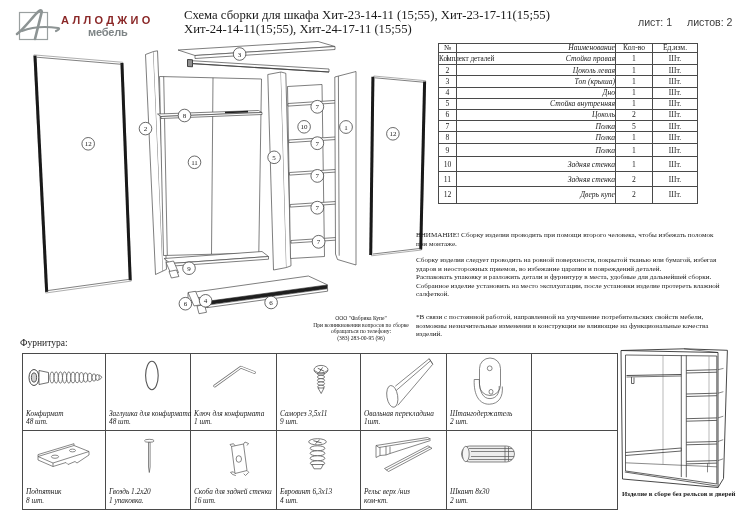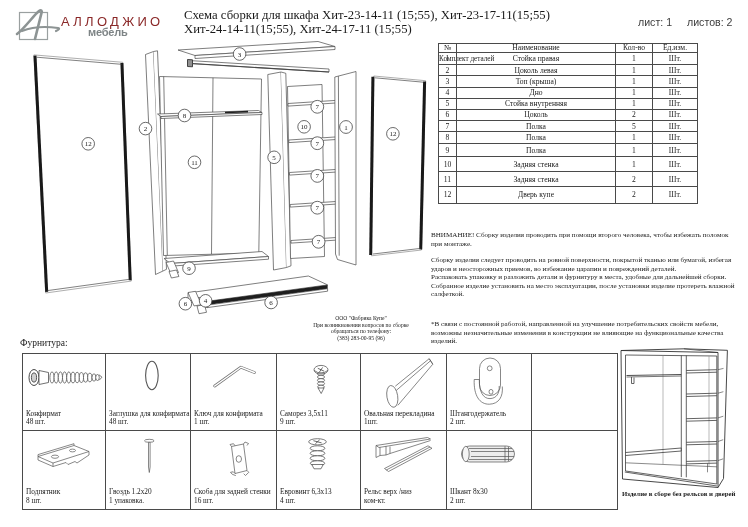--- a/index.html
+++ b/index.html
@@ -4,38 +4,38 @@
 <style>
   html,body{margin:0;padding:0;background:#fff;}
   #page{position:relative;width:748px;height:527px;background:#fff;overflow:hidden;
         font-family:"Liberation Serif",serif;color:#1a1a1a;}
   .abs{position:absolute;}
   
   table.parts{border-collapse:collapse;table-layout:fixed;}
   table.parts td,table.parts th{border:1px solid #4a4a4a;font-size:7.6px;font-weight:normal;
       padding:0;line-height:1;overflow:hidden;white-space:nowrap;}
   table.parts .c{text-align:center;}
-  table.parts .n{text-align:center;}
+  table.parts .n{text-align:right;font-style:italic;}
   
-  table.hw{border-collapse:collapse;table-layout:fixed;}
+  table.hw{border-collapse:collapse;table-layout:fixed;font-style:italic;}
   table.hw td{border:1px solid #4a4a4a;padding:0;vertical-align:bottom;}
   .cellwrap{position:relative;width:100%;height:100%;}
   .hwlab{position:absolute;left:3px;bottom:3px;font-size:7.3px;line-height:8.6px;white-space:nowrap;}
 </style>
 </head>
 <body>
 <div id="page">
 
   <svg class="abs" style="left:14px;top:7px" width="48" height="40" viewBox="0 0 48 40">
     <rect x="5.5" y="5.5" width="28" height="27" fill="none" stroke="#9aa0a0" stroke-width="1.2"></rect>
     <path d="M3 27 C 10 22, 20 8, 25 4 C 27 2.5, 28.5 3.5, 27.5 6 L 21 32" fill="none" stroke="#8d9494" stroke-width="2.6" stroke-linecap="round"></path>
     <path d="M8 24 C 18 20, 30 19, 44 21 C 46 21.4, 45 22.5, 42 24" fill="none" stroke="#8d9494" stroke-width="2.2" stroke-linecap="round"></path>
   </svg>
 
-  <div class="abs" style="left:61px;top:14px;font-family:'Liberation Sans',sans-serif;font-weight:normal;font-size:13px;letter-spacing:3.3px;color:#8a2727;text-align:right;">АЛЛОДЖИО</div>
+  <div class="abs" style="left:61px;top:14px;font-family:'Liberation Sans',sans-serif;font-weight:bold;font-size:11px;letter-spacing:3.3px;color:#8a2727;text-align:right;">АЛЛОДЖИО</div>
 
   <div class="abs" style="left:88px;top:26px;font-family:'Liberation Sans',sans-serif;font-weight:bold;font-size:11px;letter-spacing:-0.2px;color:#7e8486;">мебель</div>
 
   <div class="abs" style="left:184px;top:9px;font-size:12.7px;line-height:13.6px;white-space:nowrap;">Схема сборки для шкафа Хит-23-14-11 (15;55), Хит-23-17-11(15;55)<br>Хит-24-14-11(15;55), Хит-24-17-11 (15;55)</div>
 
   <div class="abs" style="left:638px;top:16px;font-family:'Liberation Sans',sans-serif;font-size:10.6px;color:#3d3d3d;">лист: 1</div>
   <div class="abs" style="left:687px;top:16px;font-family:'Liberation Sans',sans-serif;font-size:10.6px;color:#3d3d3d;">листов: 2</div>
 
   <div class="abs" style="left:439px;top:31px;font-size:7.2px;margin-top:24px;">Комплект деталей</div>
 
@@ -283,24 +283,24 @@
         <text x="271.1" y="305" font-size="7" fill="#222" stroke="none" text-anchor="middle" font-family="Liberation Serif">6</text>
       </g>
 
       <g>
         <circle cx="239.6" cy="54" r="6.3" fill="#fff" stroke="#444" stroke-width="0.8"></circle>
         <text x="239.6" y="56.5" font-size="7" fill="#222" stroke="none" text-anchor="middle" font-family="Liberation Serif">3</text>
       </g>
     </g>
   </svg>
 
-  <div class="abs" style="left:431px;top:231px;width:306px;font-size:7.1px;line-height:8.6px;white-space:nowrap;">
+  <div class="abs" style="left:416px;top:231px;width:306px;font-size:7.1px;line-height:8.6px;white-space:nowrap;">
     <div>ВНИМАНИЕ! Сборку изделия проводить при помощи второго человека, чтобы избежать поломок<br>при монтаже.</div>
     <div style="margin-top:7.8px">Сборку изделия следует проводить на ровной поверхности, покрытой тканью или бумагой, избегая<br>ударов и неосторожных приемов, во избежание царапин и повреждений деталей.<br>Распаковать упаковку и разложить детали и фурнитуру в места, удобные для дальнейшей сборки.<br>Собранное изделие установить на место эксплуатации, после установки изделие протереть влажной<br>салфеткой.</div>
-    <div style="margin-top:21px">*В связи с постоянной работой, направленной на улучшение потребительских свойств мебели,<br>возможны незначительные изменения в конструкции не влияющие на функциональные качества<br>изделий.</div>
+    <div style="margin-top:14px">*В связи с постоянной работой, направленной на улучшение потребительских свойств мебели,<br>возможны незначительные изменения в конструкции не влияющие на функциональные качества<br>изделий.</div>
   </div>
 
   <div class="abs" style="left:296px;top:315px;width:130px;font-size:5.6px;line-height:6.6px;text-align:center;">ООО "Фабрика Купе"<br>При возникновении вопросов  по сборке<br>обращаться по телефону:<br>(383) 283-00-95 (96)</div>
 
   <div class="abs" style="left:20px;top:338px;font-size:9.5px;">Фурнитура:</div>
 
   <table class="hw abs" style="left:22px;top:353px;width:595px;height:156px;">
     <colgroup>
         <col style="width:83px">
         <col style="width:85px">

